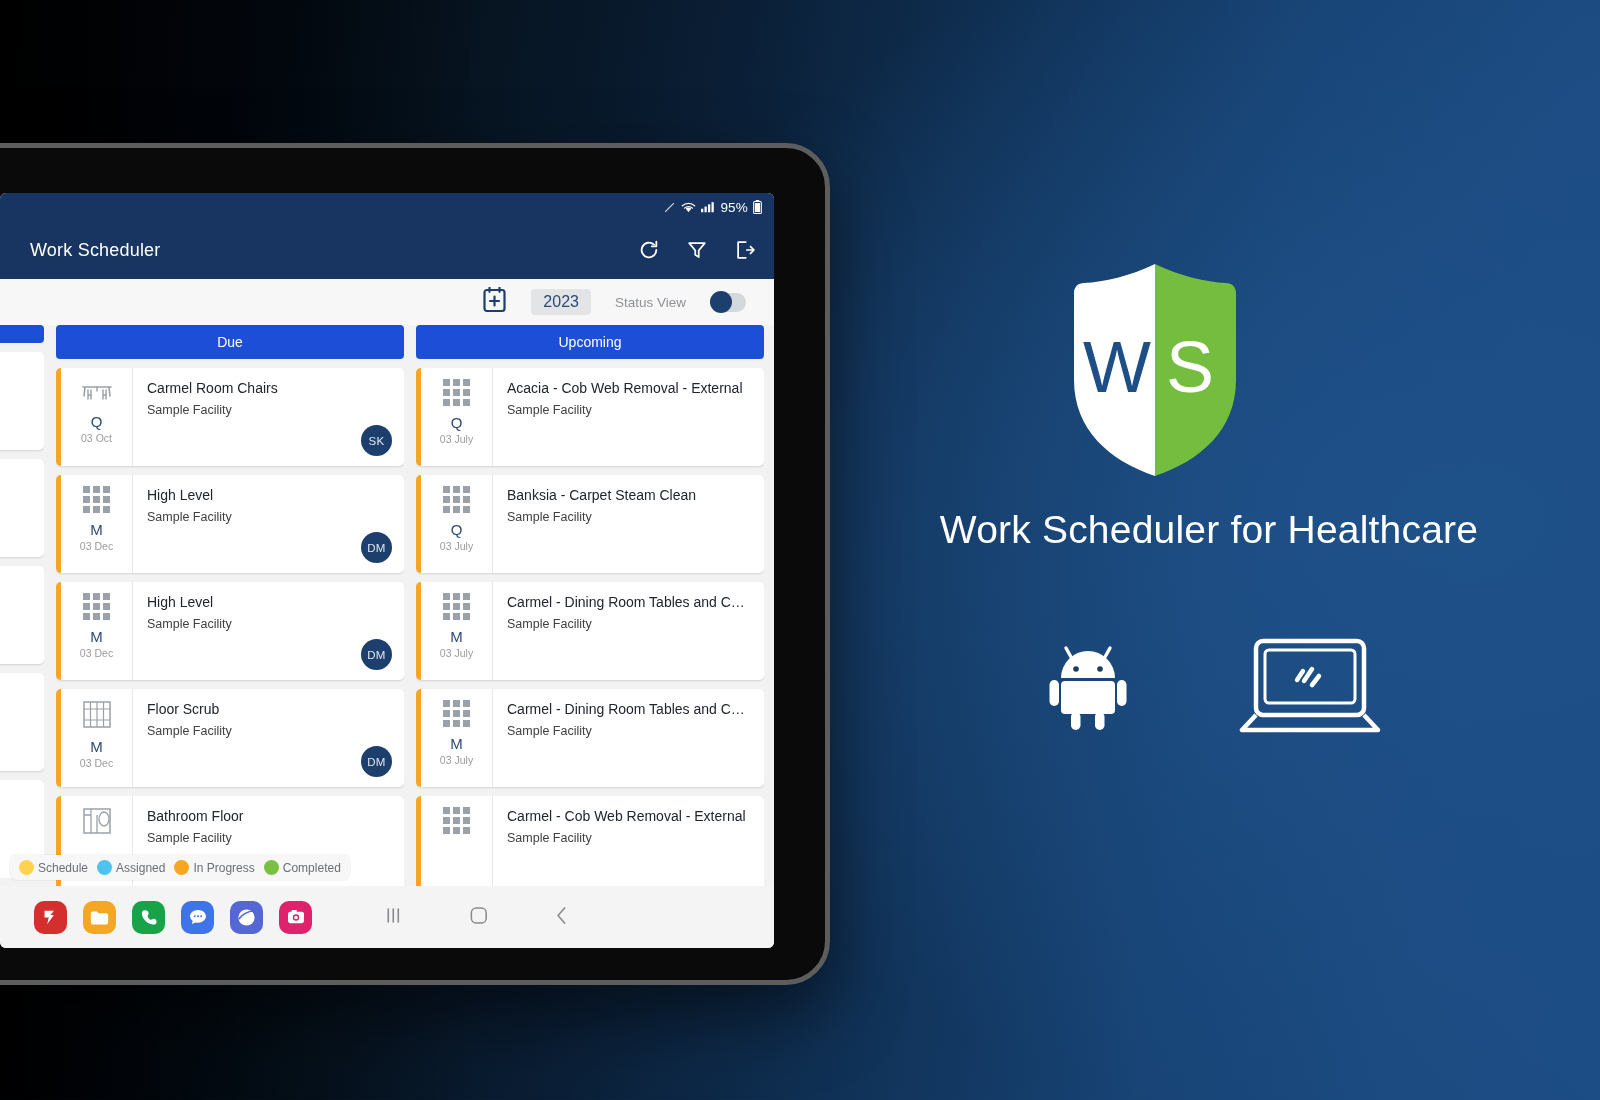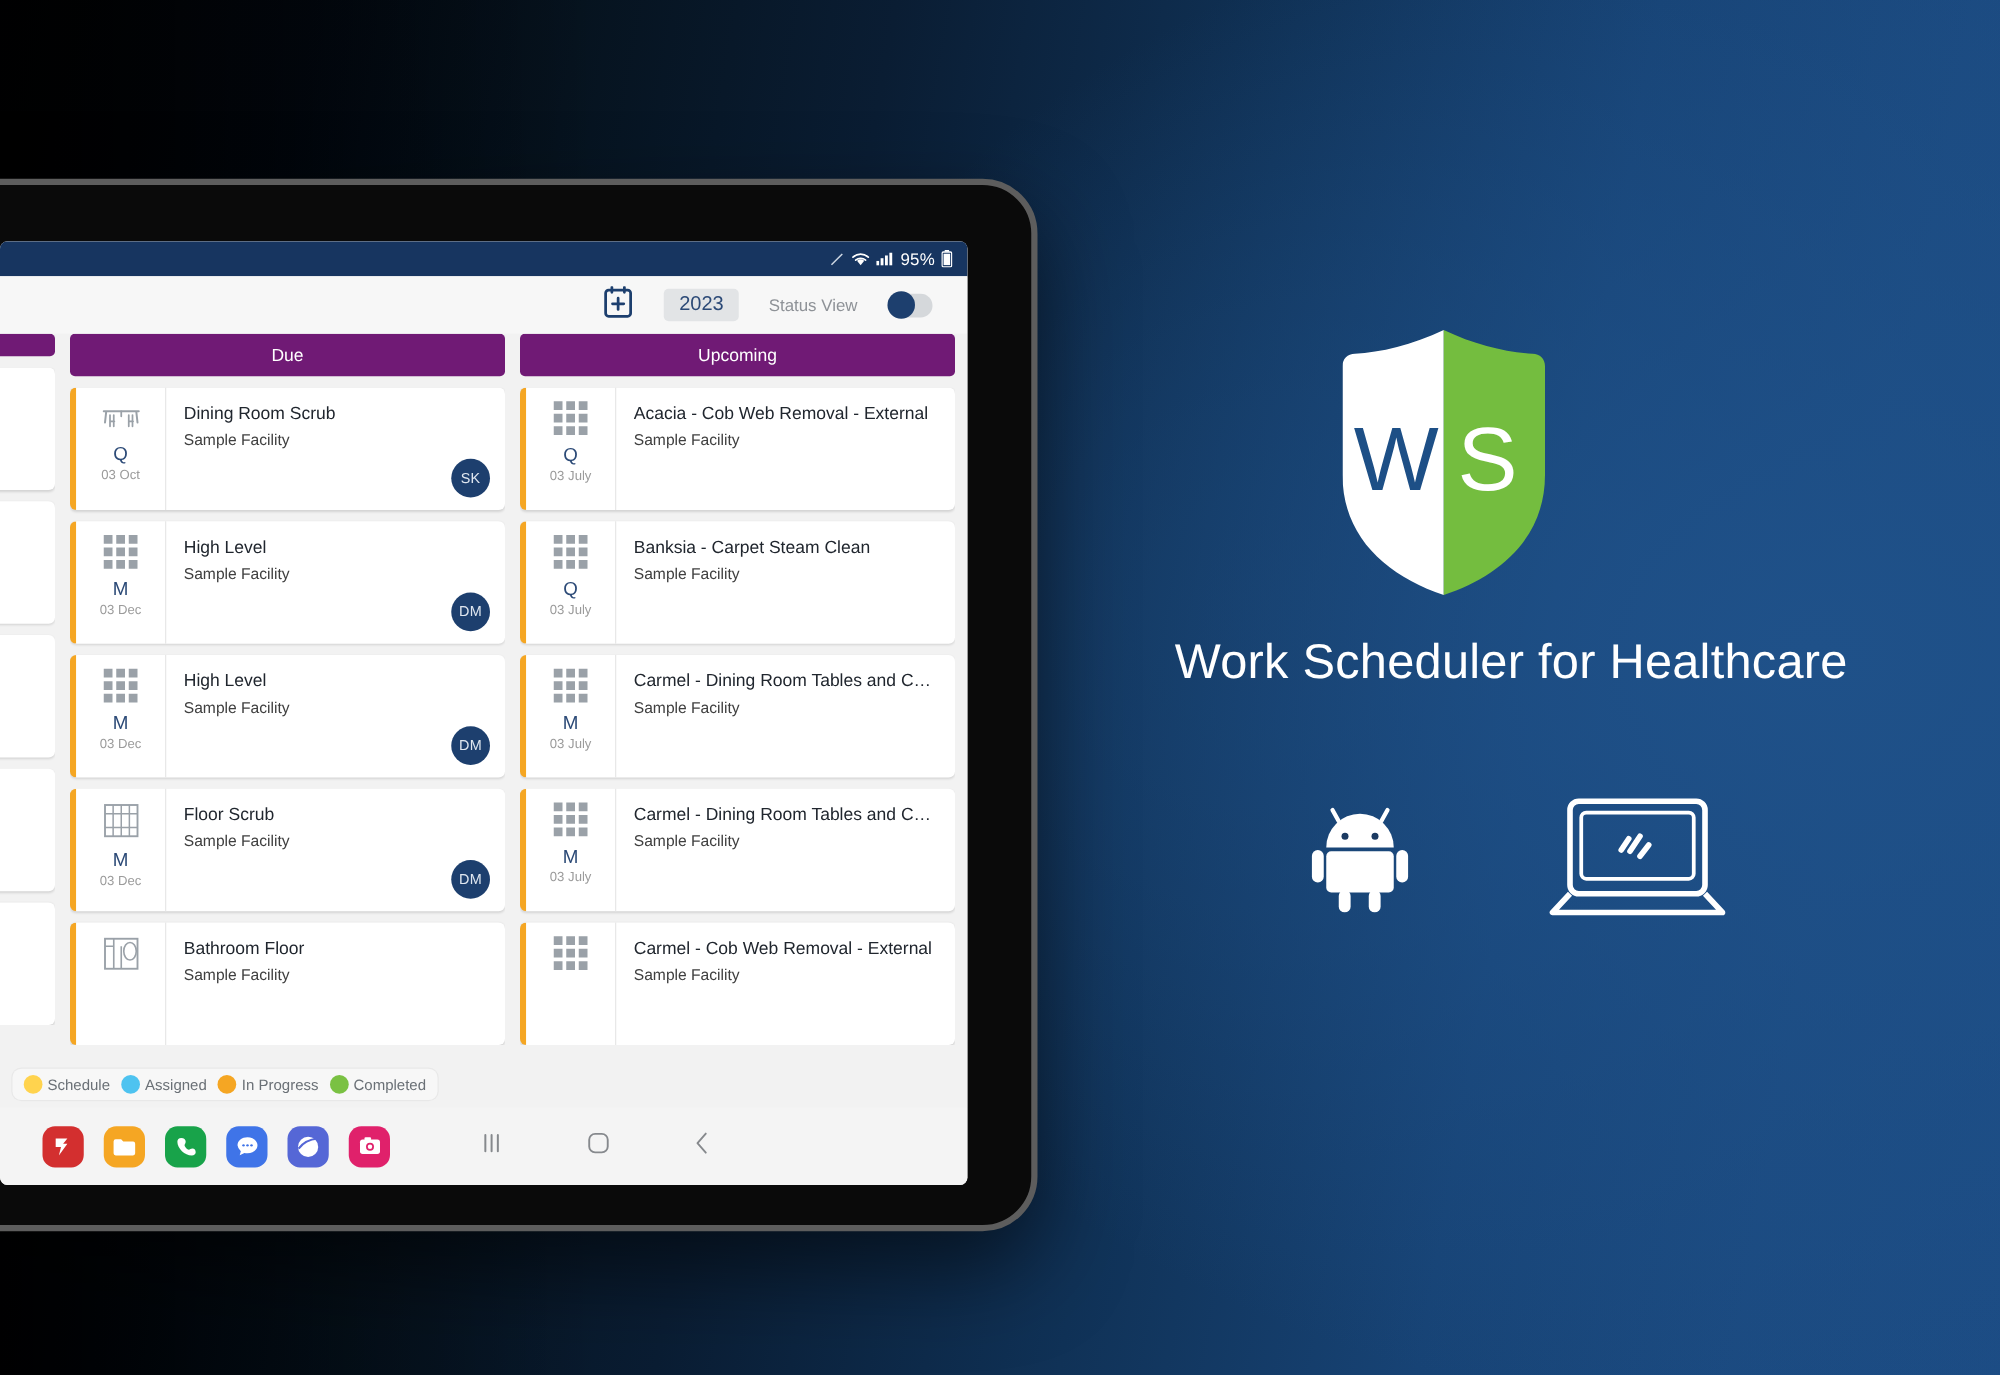--- a/index.html
+++ b/index.html
@@ -86,21 +86,21 @@
   
   .board {
     flex:1; background:#f2f2f2;
     display:flex; gap:12px; padding:0 10px 0 0;
     position:relative; overflow:hidden;
   }
   .col { display:flex; flex-direction:column; min-width:0; }
   .col.partial { width:56px; margin-left:-12px; flex:none; }
   .col.main { flex:1; }
   .col-head {
-    background:#701a75; color:#fff; font-size:14px;
+    background:#1d4ed8; color:#fff; font-size:14px;
     text-align:center; padding:9px 0; border-radius:4px;
     margin-bottom:9px; flex:none;
   }
   .col-body { display:flex; flex-direction:column; gap:9px; overflow:hidden; }
 
   .card {
     background:#fff; border-radius:5px;
     border-left:5px solid #f5a623;
     display:flex; min-height:98px;
     box-shadow:0 1px 2px rgba(0,0,0,.13);
@@ -207,20 +207,42 @@
       <span class="sb-pct">95%</span>
       <span class="sb-ic">
         <svg width="9" height="14" viewBox="0 0 10 16">
             <rect x="3" y="0" width="4" height="1.6" fill="#fff"></rect>
             <rect x="0.6" y="1.8" width="8.8" height="13.6" rx="1.2" stroke="#fff" stroke-width="1.2" fill="none"></rect>
             <rect x="2" y="3.4" width="6" height="10.4" fill="#fff"></rect>
           </svg>
       </span>
     </div>
 
+    <div class="appbar">
+      <div class="appbar-title">Work Scheduler</div>
+      <div class="appbar-actions">
+        <span>
+          <svg width="22" height="22" viewBox="0 0 24 24">
+              <path d="M20 12a8 8 0 11-2.6-5.9" stroke="#fff" stroke-width="2" fill="none" stroke-linecap="round"></path>
+              <path d="M20 3v5h-5" stroke="#fff" stroke-width="2" fill="none" stroke-linecap="round" stroke-linejoin="round"></path>
+            </svg>
+        </span>
+        <span>
+          <svg width="22" height="22" viewBox="0 0 24 24">
+              <path d="M3.5 4.5h17l-6.6 8v7.2l-3.8-2.4V12.5z" stroke="#fff" stroke-width="1.9" fill="none" stroke-linejoin="round"></path>
+            </svg>
+        </span>
+        <span>
+          <svg width="22" height="22" viewBox="0 0 24 24">
+              <path d="M13.5 3.5H4.5v17h9" stroke="#fff" stroke-width="1.9" fill="none" stroke-linejoin="round"></path>
+              <path d="M14 12h7.5M18 8.2l3.8 3.8-3.8 3.8" stroke="#fff" stroke-width="1.9" fill="none" stroke-linecap="round" stroke-linejoin="round"></path>
+            </svg>
+        </span>
+      </div>
+    </div>
 
     <div class="subbar">
       <span>
         <svg width="25" height="26" viewBox="0 0 24 26">
             <rect x="2" y="3" width="20" height="21" rx="2.4" stroke="#1d3f6e" stroke-width="2.2" fill="none"></rect>
             <path d="M7 0.8v4M17 0.8v4" stroke="#1d3f6e" stroke-width="2.2" stroke-linecap="round"></path>
             <path d="M12 9.5v9M7.5 14h9" stroke="#1d3f6e" stroke-width="2.2" stroke-linecap="round"></path>
           </svg>
       </span>
       <span class="year-chip">2023</span>
@@ -252,21 +274,21 @@
               <span class="sico">
                 <svg width="34" height="26" viewBox="0 0 34 26">
                     <path d="M3 8h28M5 8l-1 9M29 8l1 9" stroke="#9aa1a8" stroke-width="1.6" fill="none" stroke-linecap="round"></path>
                     <path d="M8 11v9M11 11v9M8 16h3.5M23 11v9M26 11v9M23 16h3.5M17 8v4" stroke="#9aa1a8" stroke-width="1.4" fill="none" stroke-linecap="round"></path>
                   </svg>
               </span>
               <span class="freq">Q</span>
               <span class="date">03 Oct</span>
             </div>
             <div class="right">
-              <div class="title">Dining Room Scrub</div>
+              <div class="title">Carmel Room Chairs</div>
               <div class="sub">Sample Facility</div>
               <div class="avatar">SK</div>
             </div>
           </div>
 
           <div class="card">
             <div class="left">
               <span class="gico">
                   <span></span>
                   <span></span>

